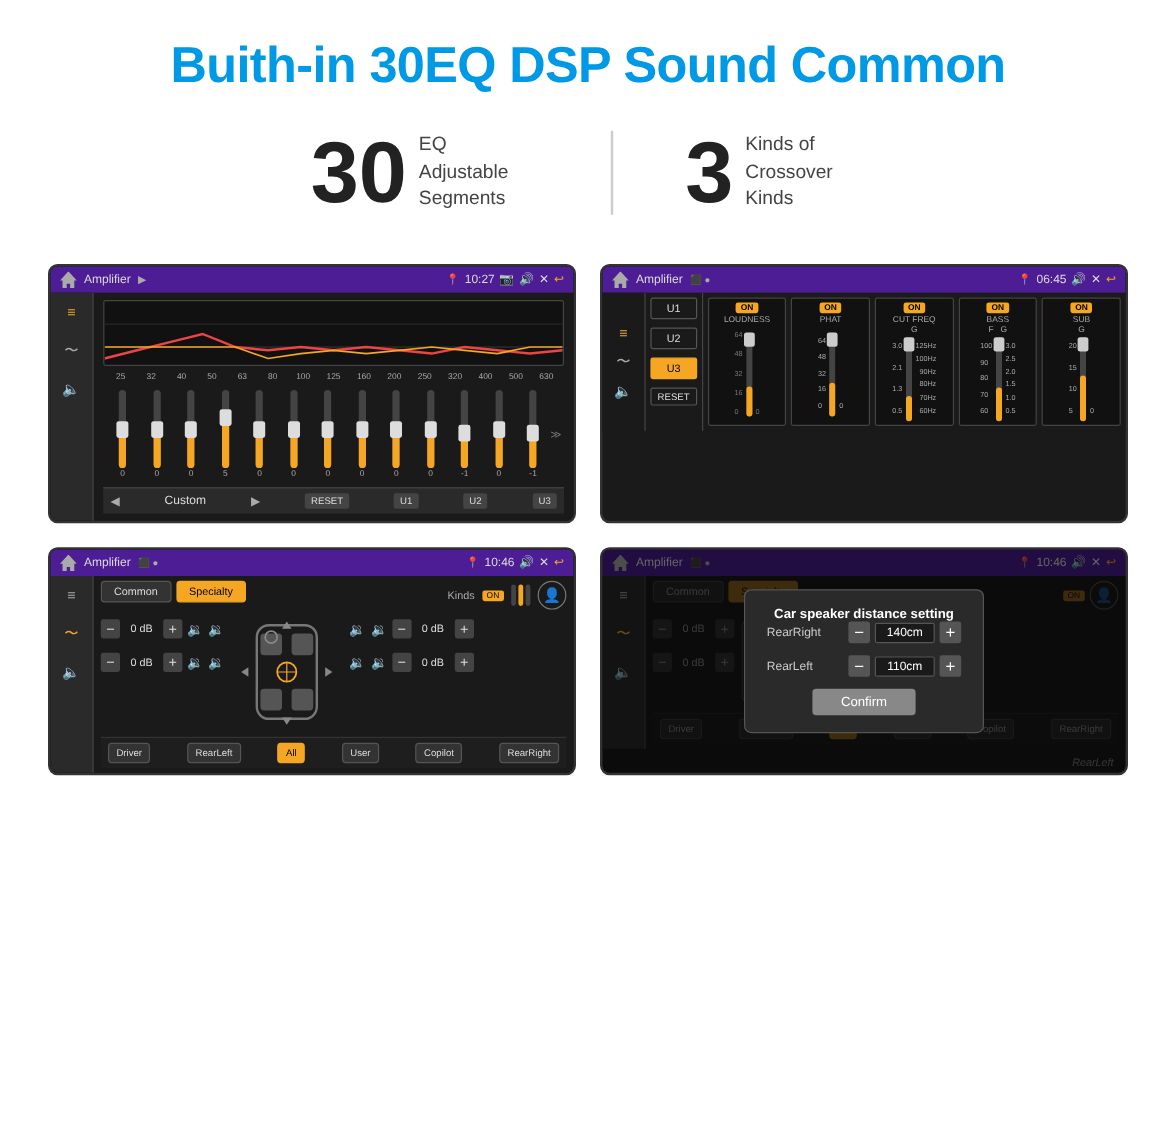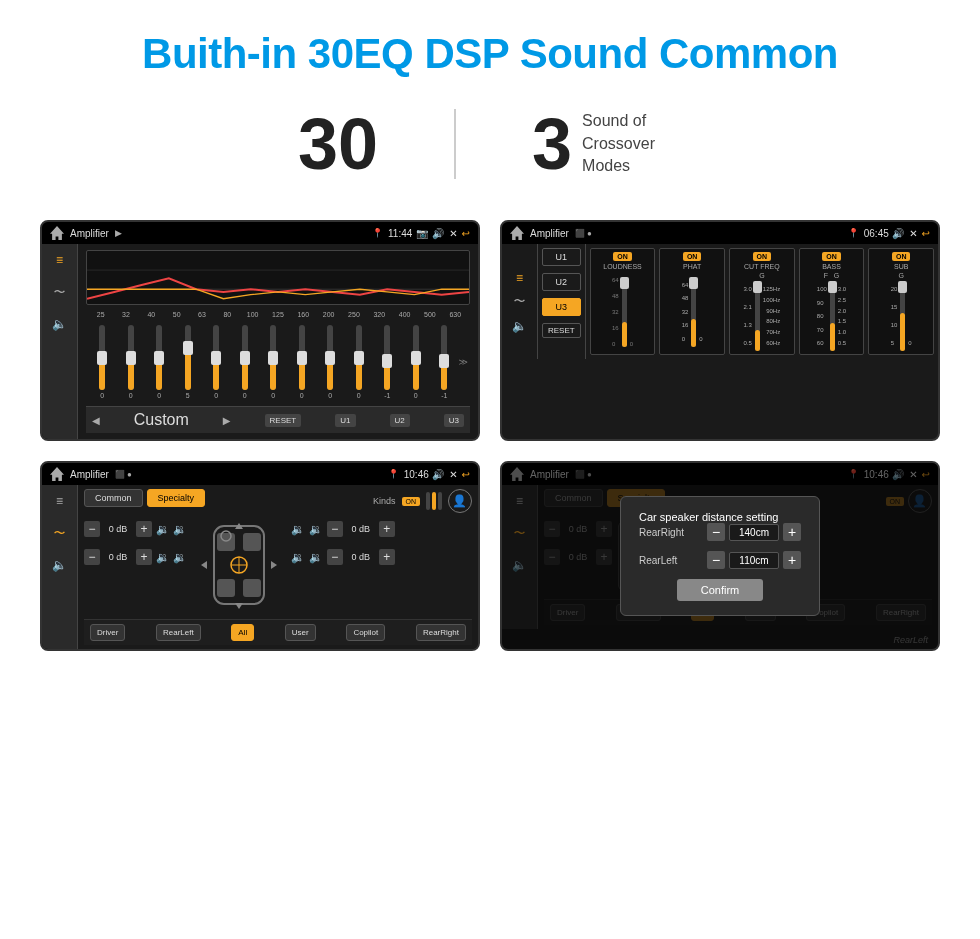--- a/index.html
+++ b/index.html
@@ -18,21 +18,21 @@
       font-weight: 900;
       color: #0099e6;
       letter-spacing: -0.5px;
     }
 
     
     .stats-row {
       display: flex;
       justify-content: center;
       align-items: center;
-      gap: 16px;
+      gap: 0;
       padding: 10px 0 30px;
     }
     .stat-item {
       display: flex;
       align-items: center;
       gap: 10px;
       padding: 0 60px;
     }
     .stat-number {
       font-size: 72px;
@@ -66,21 +66,21 @@
       border-radius: 8px;
       overflow: hidden;
       border: 2px solid #333;
     }
 
     
     .status-bar {
       display: flex;
       align-items: center;
       justify-content: space-between;
-      background: #000000;
+      background: #4c1d95;
       padding: 4px 8px;
       font-size: 10px;
       color: #ddd;
     }
     .status-bar-left {
       display: flex;
       align-items: center;
       gap: 6px;
     }
     .status-bar-right {
@@ -207,21 +207,21 @@
       justify-content: space-between;
       background: #2a2a2a;
       padding: 4px 6px;
       border-top: 1px solid #444;
     }
     .eq-nav-btn {
       color: #aaa;
       font-size: 10px;
     }
     .eq-preset-label {
-      font-size: 16px;
+      font-size: 10px;
       color: #ddd;
     }
     .eq-preset-btn {
       background: #444;
       color: #ddd;
       font-size: 8px;
       padding: 2px 5px;
       border-radius: 2px;
       border: none;
     }
@@ -469,22 +469,22 @@
     .dialog-box {
       background: #2a2a2a;
       border: 1px solid #555;
       border-radius: 6px;
       padding: 14px 18px;
       min-width: 200px;
     }
     .dialog-title {
       font-size: 11px;
       color: #fff;
-      font-weight: normal;
-      text-align: left;
+      font-weight: bold;
+      text-align: center;
       margin-bottom: 0;
     }
     .dialog-row {
       display: flex;
       align-items: center;
       justify-content: space-between;
       margin-bottom: 10px;
       gap: 8px;
     }
     .dialog-row-label {
@@ -551,44 +551,48 @@
     }
   </style>
 </head>
 <body>
 
 <h1 class="page-title">Buith-in 30EQ DSP Sound Common</h1>
 
 <div class="stats-row">
   <div class="stat-item">
     <span class="stat-number">30</span>
+    <div class="stat-label">
+      <span>EQ Adjustable</span><br>
+      <span>Segments</span>
+    </div>
   </div>
   <div class="stat-divider"></div>
   <div class="stat-item">
     <span class="stat-number">3</span>
     <div class="stat-label">
-      <span>Sound of</span><br>
-      <span>Crossover Modes</span>
+      <span>Kinds of</span><br>
+      <span>Crossover Kinds</span>
     </div>
   </div>
 </div>
 
 <div class="screenshots-grid">
 
   <div class="screen screen-wrapper">
 
     <div class="status-bar">
       <div class="status-bar-left">
         <div class="home-icon"></div>
         <span>Amplifier</span>
         <span style="color:#aaa;font-size:9px;">▶</span>
       </div>
       <div class="status-bar-right">
         <span style="color:#f5a623;font-size:9px;">📍</span>
-        <span>11:44</span>
+        <span>10:27</span>
         <span>📷</span>
         <span>🔊</span>
         <span>✕</span>
         <span style="color:#f5a623;">↩</span>
       </div>
     </div>
 
     <div class="screen-body">
 
       <div class="side-toolbar">

